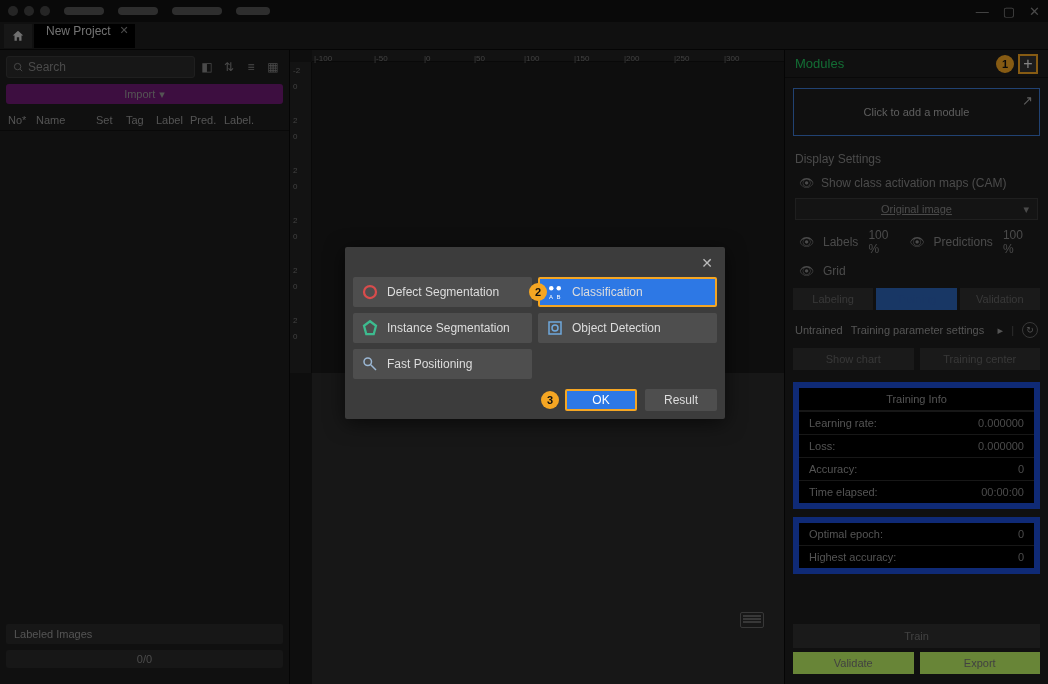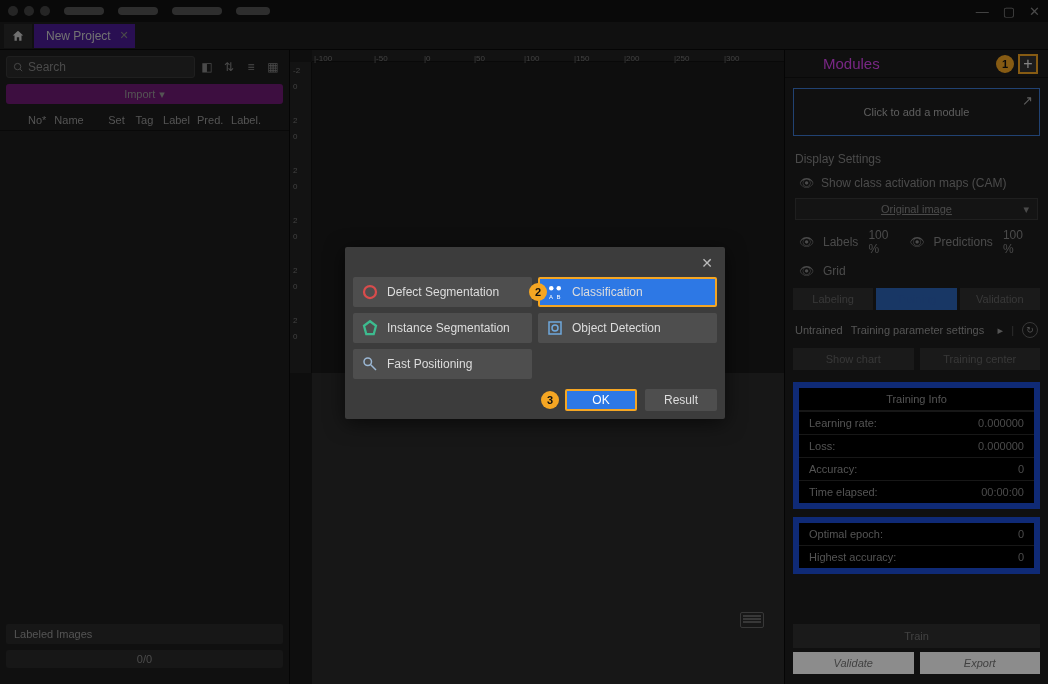--- a/index.html
+++ b/index.html
@@ -7,52 +7,52 @@
   
   .titlebar { height: 22px; background: #111; display: flex; align-items: center; padding: 0 8px; }
   .titlebar .dots { display: flex; gap: 6px; }
   .titlebar .dot { width: 10px; height: 10px; border-radius: 50%; background: #444; }
   .titlebar .pills { display: flex; gap: 14px; margin-left: 14px; }
   .titlebar .pill { height: 8px; border-radius: 4px; background: #555; }
   .titlebar .winctrls { margin-left: auto; display: flex; gap: 14px; color: #888; font-size: 13px; }
   
   .tabbar { height: 28px; background: #1e1e1e; display: flex; align-items: center; padding-left: 4px; border-bottom: 1px solid #0a0a0a; }
   .home-btn { width: 28px; height: 24px; display: flex; align-items: center; justify-content: center; background: #2a2a2a; margin-right: 2px; color: #ccc; }
-  .proj-tab { height: 24px; background: #4c1d95; padding: 0 24px 0 12px; display: flex; align-items: center; color: #d0d0d0; position: relative; font-size: 12px; }
+  .proj-tab { height: 24px; background: #000000; padding: 0 24px 0 12px; display: flex; color: #d0d0d0; position: relative; font-size: 12px; }
   .proj-tab .closex { position: absolute; right: 6px; color: #888; font-size: 11px; }
   
   .main { display: flex; height: calc(100% - 50px); }
   .left { width: 290px; background: #1e1e1e; border-right: 1px solid #0a0a0a; display: flex; flex-direction: column; }
   
   .searchrow { display: flex; align-items: center; padding: 6px; gap: 2px; }
   .search-field { flex: 1; height: 22px; background: #2a2a2a; border: 1px solid #3a3a3a; border-radius: 3px; display: flex; align-items: center; padding: 0 6px; color: #888; }
   .search-field svg { margin-right: 4px; }
   .tb-ico { width: 20px; height: 20px; display: flex; align-items: center; justify-content: center; color: #888; }
   
   .import-btn { margin: 0 6px 6px 6px; height: 20px; background: #701a75; border-radius: 3px; display: flex; align-items: center; justify-content: center; color: #999; font-size: 11px; gap: 4px; }
   
-  .col-headers { display: flex; padding: 4px 24px; border-bottom: 1px solid #111; color: #999; font-size: 11px; }
+  .col-headers { display: flex; padding: 4px 4px; border-bottom: 1px solid #111; color: #999; font-size: 11px; }
   .ch { padding: 0 4px; }
   
   .left-footer { margin-top: auto; padding: 6px; }
   .labeled-hdr { background: #2a2a2a; padding: 4px 8px; color: #999; font-size: 11px; border-radius: 2px; margin-bottom: 6px; }
   .prog { height: 18px; background: #2a2a2a; border-radius: 3px; display: flex; align-items: center; justify-content: center; font-size: 11px; color: #888; margin-bottom: 10px; }
   
   .center { flex: 1; background: #1a1a1a; position: relative; display:flex; flex-direction:column; }
   .kbd-ico { position: absolute; bottom: 56px; right: 20px; width: 24px; height: 16px; border: 1px solid #666; border-radius: 2px; display:flex; flex-direction:column; padding:2px; gap:1px;}
   .kbd-ico div { height:2px; background:#666; }
   .ruler-h { height: 22px; background: #222; border-bottom: 1px solid #111; position: relative; font-size: 8px; color: #777; margin-left:22px;}
   .ruler-v { width: 22px; background: #242424; border-right: 1px solid #111; position: relative; font-size: 8px; color: #777; float:left; height:calc(100% - 22px);}
   .ruler-h span { position:absolute; top:4px; }
   .ruler-v span { position:absolute; left:3px; writing-mode: horizontal-tb; }
   .canvas-body { margin-left:22px; background:#2a2a2a; height: calc(100% - 22px); }
   
   .right { width: 264px; background: #1e1e1e; border-left: 1px solid #0a0a0a; display: flex; flex-direction: column; padding-bottom: 6px; }
   .right-header { height: 28px; display: flex; align-items: center; padding: 0 10px; border-bottom: 1px solid #111; }
-  .right-header .title { color: #d946ef; font-size: 15px; margin-left: 28px; }
+  .right-header .title { color: #22c55e; font-size: 13px; }
   .badge-1 { width: 18px; height: 18px; background: #f5a623; border-radius: 50%; display: flex; align-items: center; justify-content: center; color: #111; font-weight: bold; font-size: 11px; margin-left: auto; margin-right: 4px; }
   .plus-btn { width: 20px; height: 20px; background: #333; border:2px solid #f5a623; display: flex; align-items: center; justify-content: center; color: #eee; font-size: 16px; line-height: 1; }
   
   .add-module-box { margin: 10px 8px; border: 1px solid #3d78cf; height: 48px; display: flex; align-items: center; justify-content: center; color: #aaa; font-size: 11px; position: relative; }
   .add-module-box::after { content: "↗"; position: absolute; top: 4px; right: 6px; color: #aaa; font-size: 13px; }
   
   .section-title { padding: 6px 10px; color: #888; font-size: 12px; }
   .ds-row { padding: 4px 14px; display: flex; align-items: center; gap: 8px; color: #888; }
   .eye { width: 14px; }
   .ds-select { margin: 4px 10px; height: 22px; border: 1px solid #3a3a3a; background: #262626; display:flex; align-items:center; justify-content:center; color:#888; font-size:11px; position: relative; text-decoration: underline; }
@@ -72,21 +72,21 @@
   
   .info-panel { margin: 8px 8px 0 8px; border:6px solid #1d4ed8; background:#000000; }
   .info-title { text-align:center; padding:5px; color:#999; font-size:11px; border-bottom:1px solid #2a2a2a; }
   .info-row { display:flex; padding:5px 10px; font-size:11px; color:#999; border-top:1px solid #2a2a2a; }
   .info-row:first-of-type { border-top:none; }
   .info-row .v { margin-left:auto; color:#888; }
   
   .bottom-btns { margin-top:auto; padding: 4px 8px; }
   .train-big { height:24px; background:#303030; display:flex; align-items:center; justify-content:center; color:#777; margin-bottom:4px; font-size:11px; }
   .pair { display:flex; gap:6px; }
-  .pair .b { flex:1; height:22px; background:#ffffff; display:flex; align-items:center; justify-content:center; color:#777; font-size:11px;font-style:italic; }
+  .pair .b { flex:1; height:22px; background:#bef264; display:flex; align-items:center; justify-content:center; color:#777; font-size:11px; }
   
   
   .dim { position:absolute; inset:0; background:rgba(0,0,0,0.45); }
   
   
   .dialog { position:absolute; left:345px; top:247px; width:380px; background:#3c3c3c; padding:8px; border-radius:2px; box-shadow:0 4px 20px rgba(0,0,0,0.6); }
   .dialog .close { position:absolute; top:8px; right:12px; color:#bbb; font-size:14px; }
   .module-grid { display:grid; grid-template-columns: 1fr 1fr; gap:6px; margin-top:22px; }
   .mod-btn { height:30px; background:#4e4e4e; border-radius:2px; display:flex; align-items:center; padding:0 8px; gap:8px; color:#ddd; font-size:12px; }
   .mod-btn.selected { background:#2d78e5; border:2px solid #f5a623; padding:0 6px; position:relative; }

